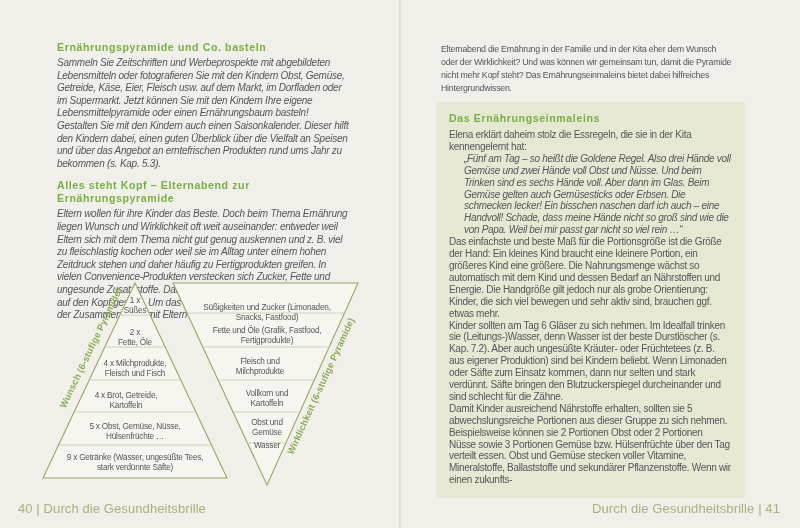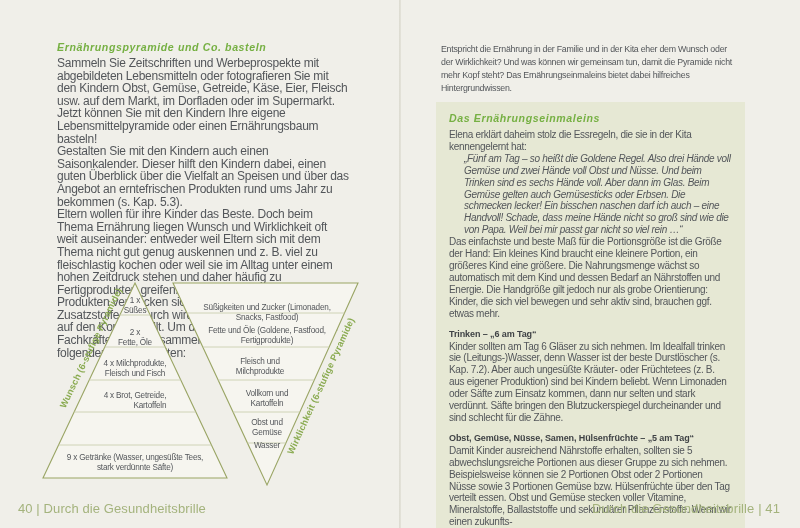--- a/index.html
+++ b/index.html
@@ -13,26 +13,26 @@
   .gutter{position:absolute;left:399px;top:0;width:2px;height:528px;
     background:linear-gradient(to right,#e3e2d9,#d8d7cc,#eceae2);}
   .page{position:absolute;top:0;width:400px;height:528px;}
   .page.left{left:0;}
   .page.right{left:400px;}
 
   
   .text-col{position:absolute;left:57px;top:41px;width:293px;}
   .green-h{
     margin:0 0 3px 0;font-size:10.6px;font-weight:bold;letter-spacing:0.6px;
-    color:#76b043;line-height:13px;font-style:italic;
+    color:#76b043;line-height:13px;
   }
   .green-h.second{margin-top:9px;}
   .bodytext{
-    margin:0;font-size:12px;letter-spacing:-0.25px;line-height:12.6px;
-    color:#53565a;white-space:pre-line;
+    margin:0;font-size:10px;letter-spacing:-0.25px;line-height:12.6px;
+    color:#53565a;white-space:pre-line;font-style:italic;
   }
 
   
   .diagram{position:absolute;left:0;top:0;width:400px;height:498px;pointer-events:none;}
   .diagram svg{position:absolute;left:30px;top:276px;}
   .pyr-label{
     position:absolute;transform:translateX(-50%);
     font-size:8.2px;line-height:10.4px;letter-spacing:-0.2px;color:#54575b;
     text-align:center;white-space:pre-line;
   }
@@ -73,20 +73,21 @@
 </head>
 <body>
 
 <div class="spread">
 
   <div class="page left">
     <div class="text-col">
       <h2 class="green-h">Ernährungspyramide und Co. basteln</h2>
       <p class="bodytext">Sammeln Sie Zeitschriften und Werbeprospekte mit abgebildeten Lebensmitteln oder fotografieren Sie mit den Kindern Obst, Gemüse, Getreide, Käse, Eier, Fleisch usw. auf dem Markt, im Dorfladen oder im Supermarkt. Jetzt können Sie mit den Kindern Ihre eigene Lebensmittelpyramide oder einen Ernährungsbaum basteln!
 Gestalten Sie mit den Kindern auch einen Saisonkalender. Dieser hilft den Kindern dabei, einen guten Überblick über die Vielfalt an Speisen und über das Angebot an erntefrischen Produkten rund ums Jahr zu bekommen (s. Kap. 5.3).</p>
+      <h2 class="green-h second">Alles steht Kopf – Elternabend zur Ernährungspyramide</h2>
       <p class="bodytext">Eltern wollen für ihre Kinder das Beste. Doch beim Thema Ernährung liegen Wunsch und Wirklichkeit oft weit auseinander: entweder weil Eltern sich mit dem Thema nicht gut genug auskennen und z. B. viel zu fleischlastig kochen oder weil sie im Alltag unter einem hohen Zeitdruck stehen und daher häufig zu Fertigprodukten greifen. In vielen Convenience-Produkten verstecken sich Zucker, Fette und ungesunde Zusatzstoffe. Dadurch wird die Nahrungsmittelpyramide auf den Kopf gestellt. Um das zu verdeutlichen, können Fachkräfte in der Zusammenarbeit mit Eltern mit folgender Grafik arbeiten:</p>
     </div>
 
     <div class="diagram">
       <svg width="340" height="218" viewBox="0 0 340 218">
 
         <polygon points="105,7 197,202 13,202" fill="#f6f5ef" stroke="#9aa565" stroke-width="1.1"></polygon>
         <g stroke="#c6caa8" stroke-width="0.8">
           <line x1="89.9" y1="39" x2="120.1" y2="39"></line>
           <line x1="74.8" y1="71" x2="135.2" y2="71"></line>
@@ -104,57 +105,57 @@
           <line x1="217.4" y1="167" x2="255.9" y2="167"></line>
         </g>
       </svg>
 
       <div class="pyr-label" style="left:135px;top:296px;">1 x
 Süßes</div>
       <div class="pyr-label" style="left:135px;top:328px;">2 x
 Fette, Öle</div>
       <div class="pyr-label" style="left:135px;top:359px;">4 x Milchprodukte,
 Fleisch und Fisch</div>
-      <div class="pyr-label" style="left:135px;top:391px;text-align:right;">4 x Brot, Getreide,
+      <div class="pyr-label" style="left:126px;top:391px;">4 x Brot, Getreide,
 Kartoffeln</div>
+      <div class="pyr-label" style="left:135px;top:422px;">5 x Obst, Gemüse, Nüsse,
+Hülsenfrüchte …</div>
       <div class="pyr-label" style="left:135px;top:453px;">9 x Getränke (Wasser, ungesüßte Tees,
 stark verdünnte Säfte)</div>
 
       <div class="pyr-label" style="left:267px;top:291px;margin-top:12px;">Süßigkeiten und Zucker (Limonaden,
 Snacks, Fastfood)</div>
-      <div class="pyr-label" style="left:267px;top:326px;">Fette und Öle (Goldene, Fastfood,
+      <div class="pyr-label" style="left:267px;top:326px;">Fette und Öle (Grafik, Fastfood,
 Fertigprodukte)</div>
       <div class="pyr-label" style="left:260px;top:357px;">Fleisch und
 Milchprodukte</div>
       <div class="pyr-label" style="left:267px;top:389px;">Vollkorn und
 Kartoffeln</div>
       <div class="pyr-label" style="left:267px;top:418px;">Obst und
 Gemüse</div>
       <div class="pyr-label" style="left:267px;top:441px;">Wasser</div>
 
       <div class="axis-label wish">Wunsch (6-stufige Pyramide)</div>
       <div class="axis-label reality">Wirklichkeit (6-stufige Pyramide)</div>
     </div>
 
     <div class="footer fl">40 | Durch die Gesundheitsbrille</div>
   </div>
 
   <div class="page right">
-    <p class="intro">Entspricht die Ernährung in der Familie und in der Kita eher dem Wunsch oder der Wirklichkeit? Und was können wir gemeinsam tun, damit die Pyramide nicht mehr Kopf steht? Das Ernährungseinmaleins bietet dabei hilfreiches Hintergrundwissen.</p>
+    <p class="intro">Elternabend die Ernährung in der Familie und in der Kita eher dem Wunsch oder der Wirklichkeit? Und was können wir gemeinsam tun, damit die Pyramide nicht mehr Kopf steht? Das Ernährungseinmaleins bietet dabei hilfreiches Hintergrundwissen.</p>
 
     <div class="infobox">
       <h2 class="green-h">Das Ernährungseinmaleins</h2>
       <p>Elena erklärt daheim stolz die Essregeln, die sie in der Kita kennengelernt hat:</p>
       <p class="quote">„Fünf am Tag – so heißt die Goldene Regel. Also drei Hände voll Gemüse und zwei Hände voll Obst und Nüsse. Und beim Trinken sind es sechs Hände voll. Aber dann im Glas. Beim Gemüse gelten auch Gemüsesticks oder Erbsen. Die schmecken lecker! Ein bisschen naschen darf ich auch – eine Handvoll! Schade, dass meine Hände nicht so groß sind wie die von Papa. Weil bei mir passt gar nicht so viel rein …“</p>
       <p>Das einfachste und beste Maß für die Portionsgröße ist die Größe der Hand: Ein kleines Kind braucht eine kleinere Portion, ein größeres Kind eine größere. Die Nahrungsmenge wächst so automatisch mit dem Kind und dessen Bedarf an Nährstoffen und Energie. Die Handgröße gilt jedoch nur als grobe Orientierung: Kinder, die sich viel bewegen und sehr aktiv sind, brauchen ggf. etwas mehr.</p>
 
-      <h3 class="box-subhead">Trinken – „6 am Tag“</h3>
       <p>Kinder sollten am Tag 6 Gläser zu sich nehmen. Im Idealfall trinken sie (Leitungs-)Wasser, denn Wasser ist der beste Durstlöscher (s. Kap. 7.2). Aber auch ungesüßte Kräuter- oder Früchtetees (z. B. aus eigener Produktion) sind bei Kindern beliebt. Wenn Limonaden oder Säfte zum Einsatz kommen, dann nur selten und stark verdünnt. Säfte bringen den Blutzuckerspiegel durcheinander und sind schlecht für die Zähne.</p>
 
-      <h3 class="box-subhead">Obst, Gemüse, Nüsse, Samen, Hülsenfrüchte – „5 am Tag“</h3>
       <p>Damit Kinder ausreichend Nährstoffe erhalten, sollten sie 5 abwechslungsreiche Portionen aus dieser Gruppe zu sich nehmen. Beispielsweise können sie 2 Portionen Obst oder 2 Portionen Nüsse sowie 3 Portionen Gemüse bzw. Hülsenfrüchte über den Tag verteilt essen. Obst und Gemüse stecken voller Vitamine, Mineralstoffe, Ballaststoffe und sekundärer Pflanzenstoffe. Wenn wir einen zukunfts-</p>
     </div>
 
     <div class="footer fr">Durch die Gesundheitsbrille | 41</div>
   </div>
 
   <div class="gutter"></div>
 </div>
 
 </body></html>

